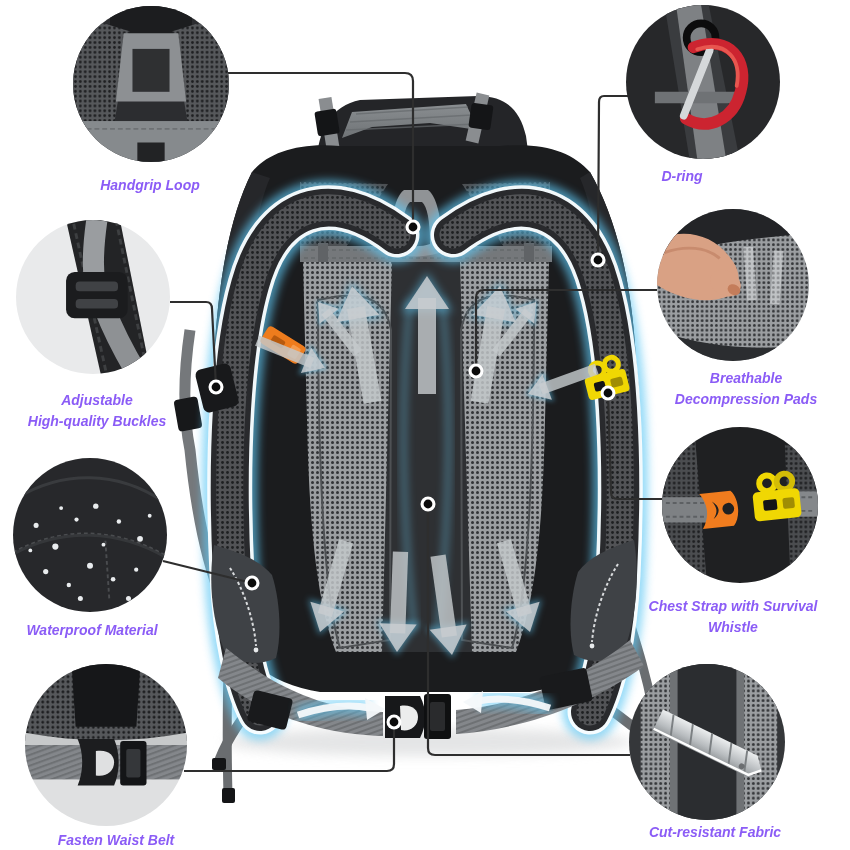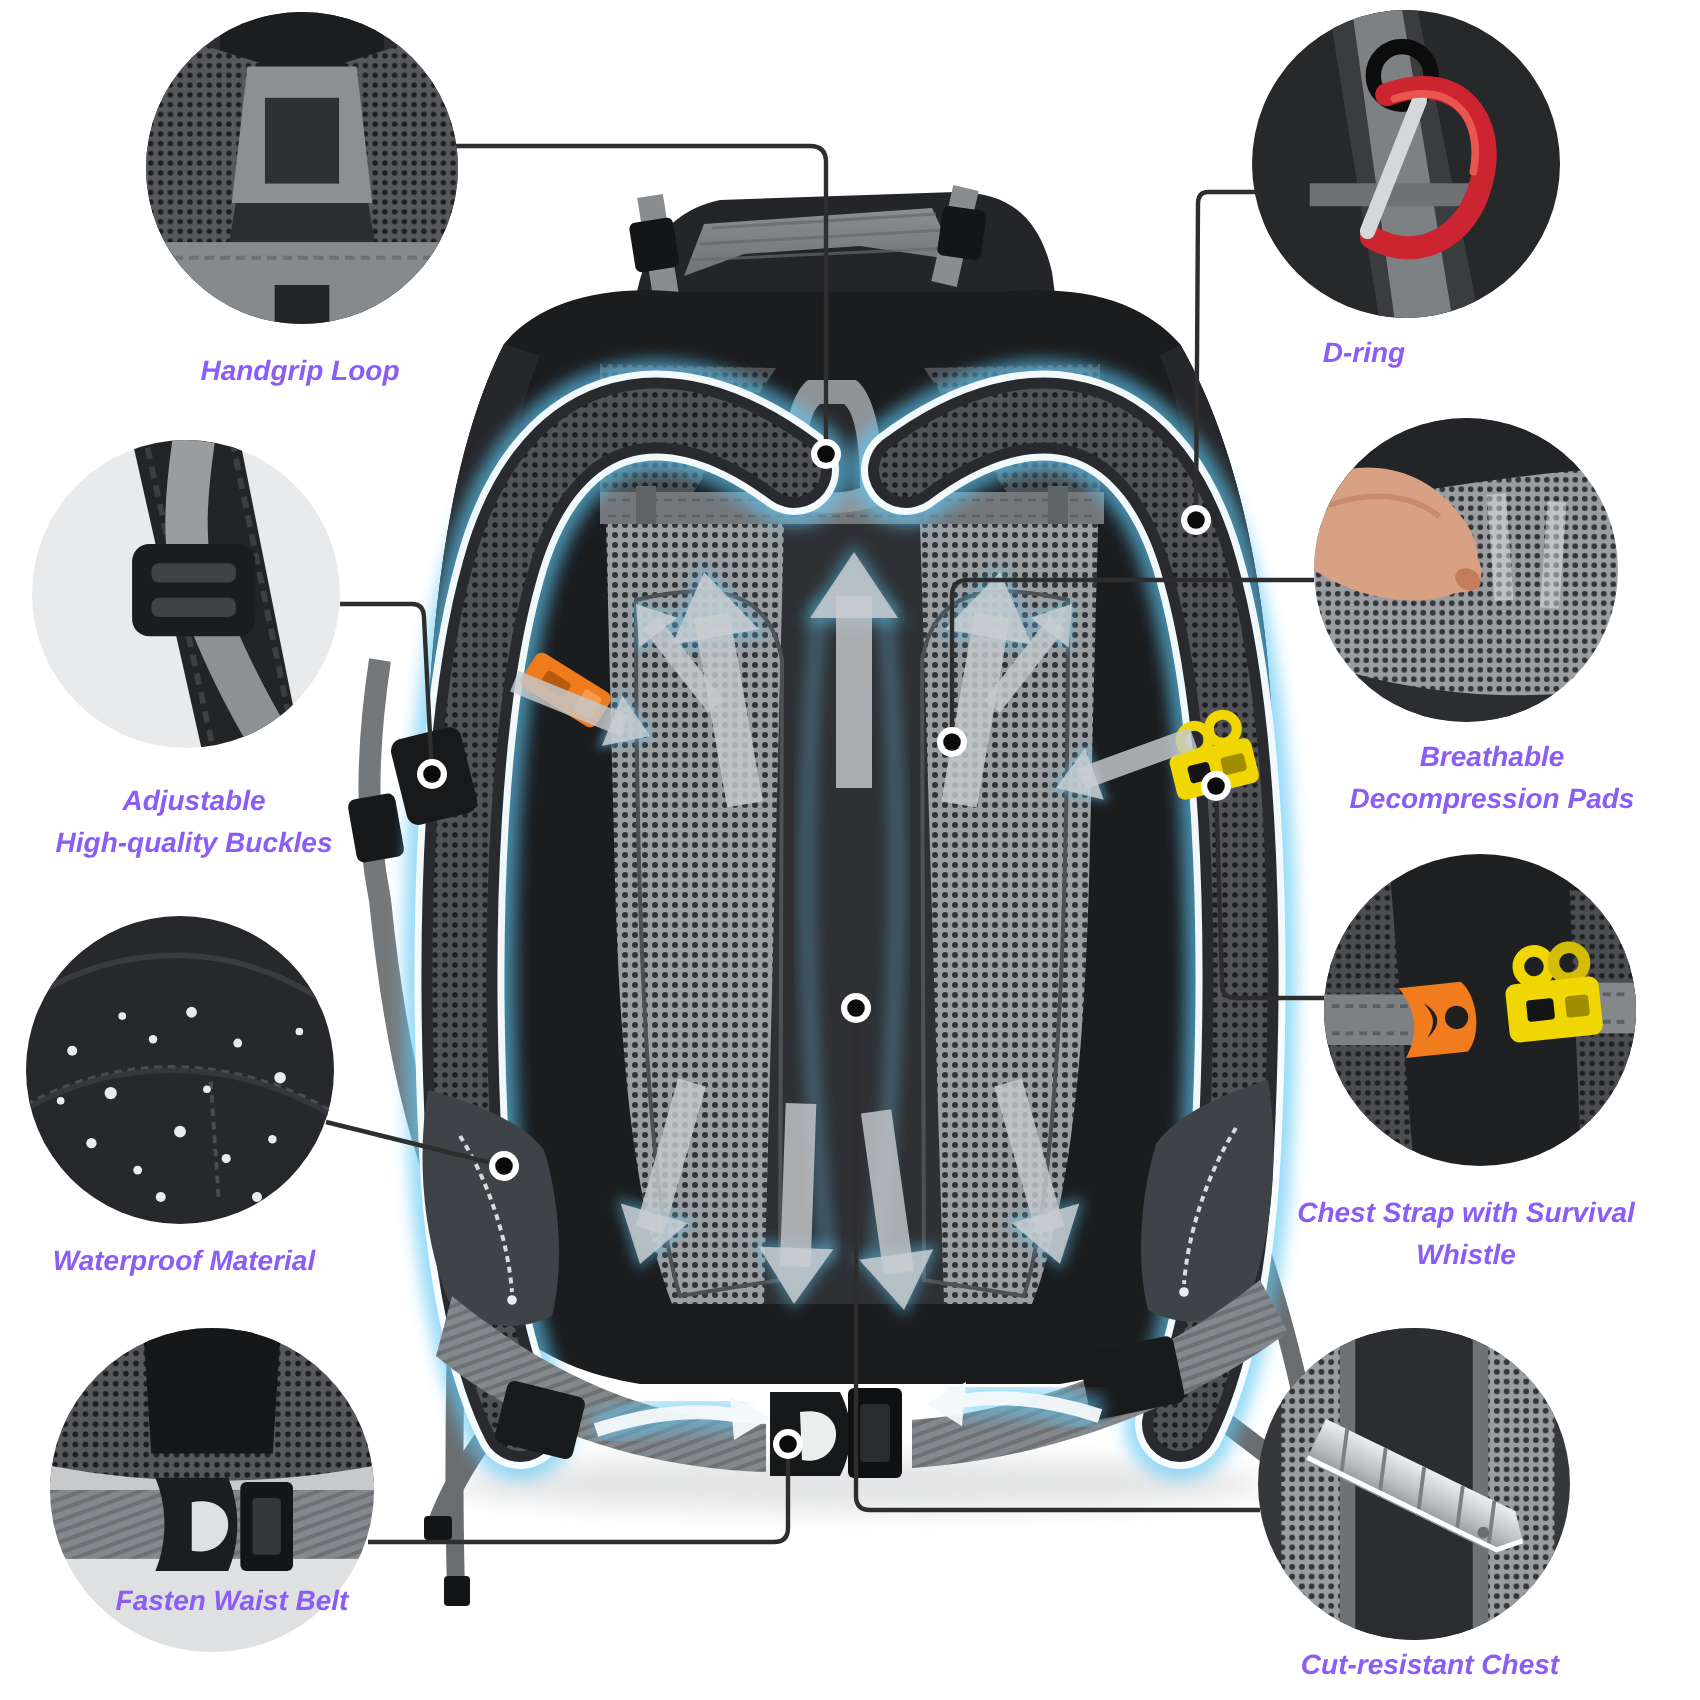--- a/index.html
+++ b/index.html
@@ -393,20 +393,20 @@
   <span>Breathable</span>
   <span>Decompression Pads</span>
 </div>
 <div class="label" style="left:92px;top:620px">
   <span>Waterproof Material</span>
 </div>
 <div class="label" style="left:733px;top:596px">
   <span>Chest Strap with Survival</span>
   <span>Whistle</span>
 </div>
-<div class="label" style="left:116px;top:790px">
+<div class="label" style="left:116px;top:830px">
   <span>Fasten Waist Belt</span>
 </div>
 <div class="label" style="left:715px;top:822px">
-  <span>Cut-resistant Chest</span>
+  <span>Cut-resistant Fabric</span>
 </div>
 
 </div>
 
 </body></html>

